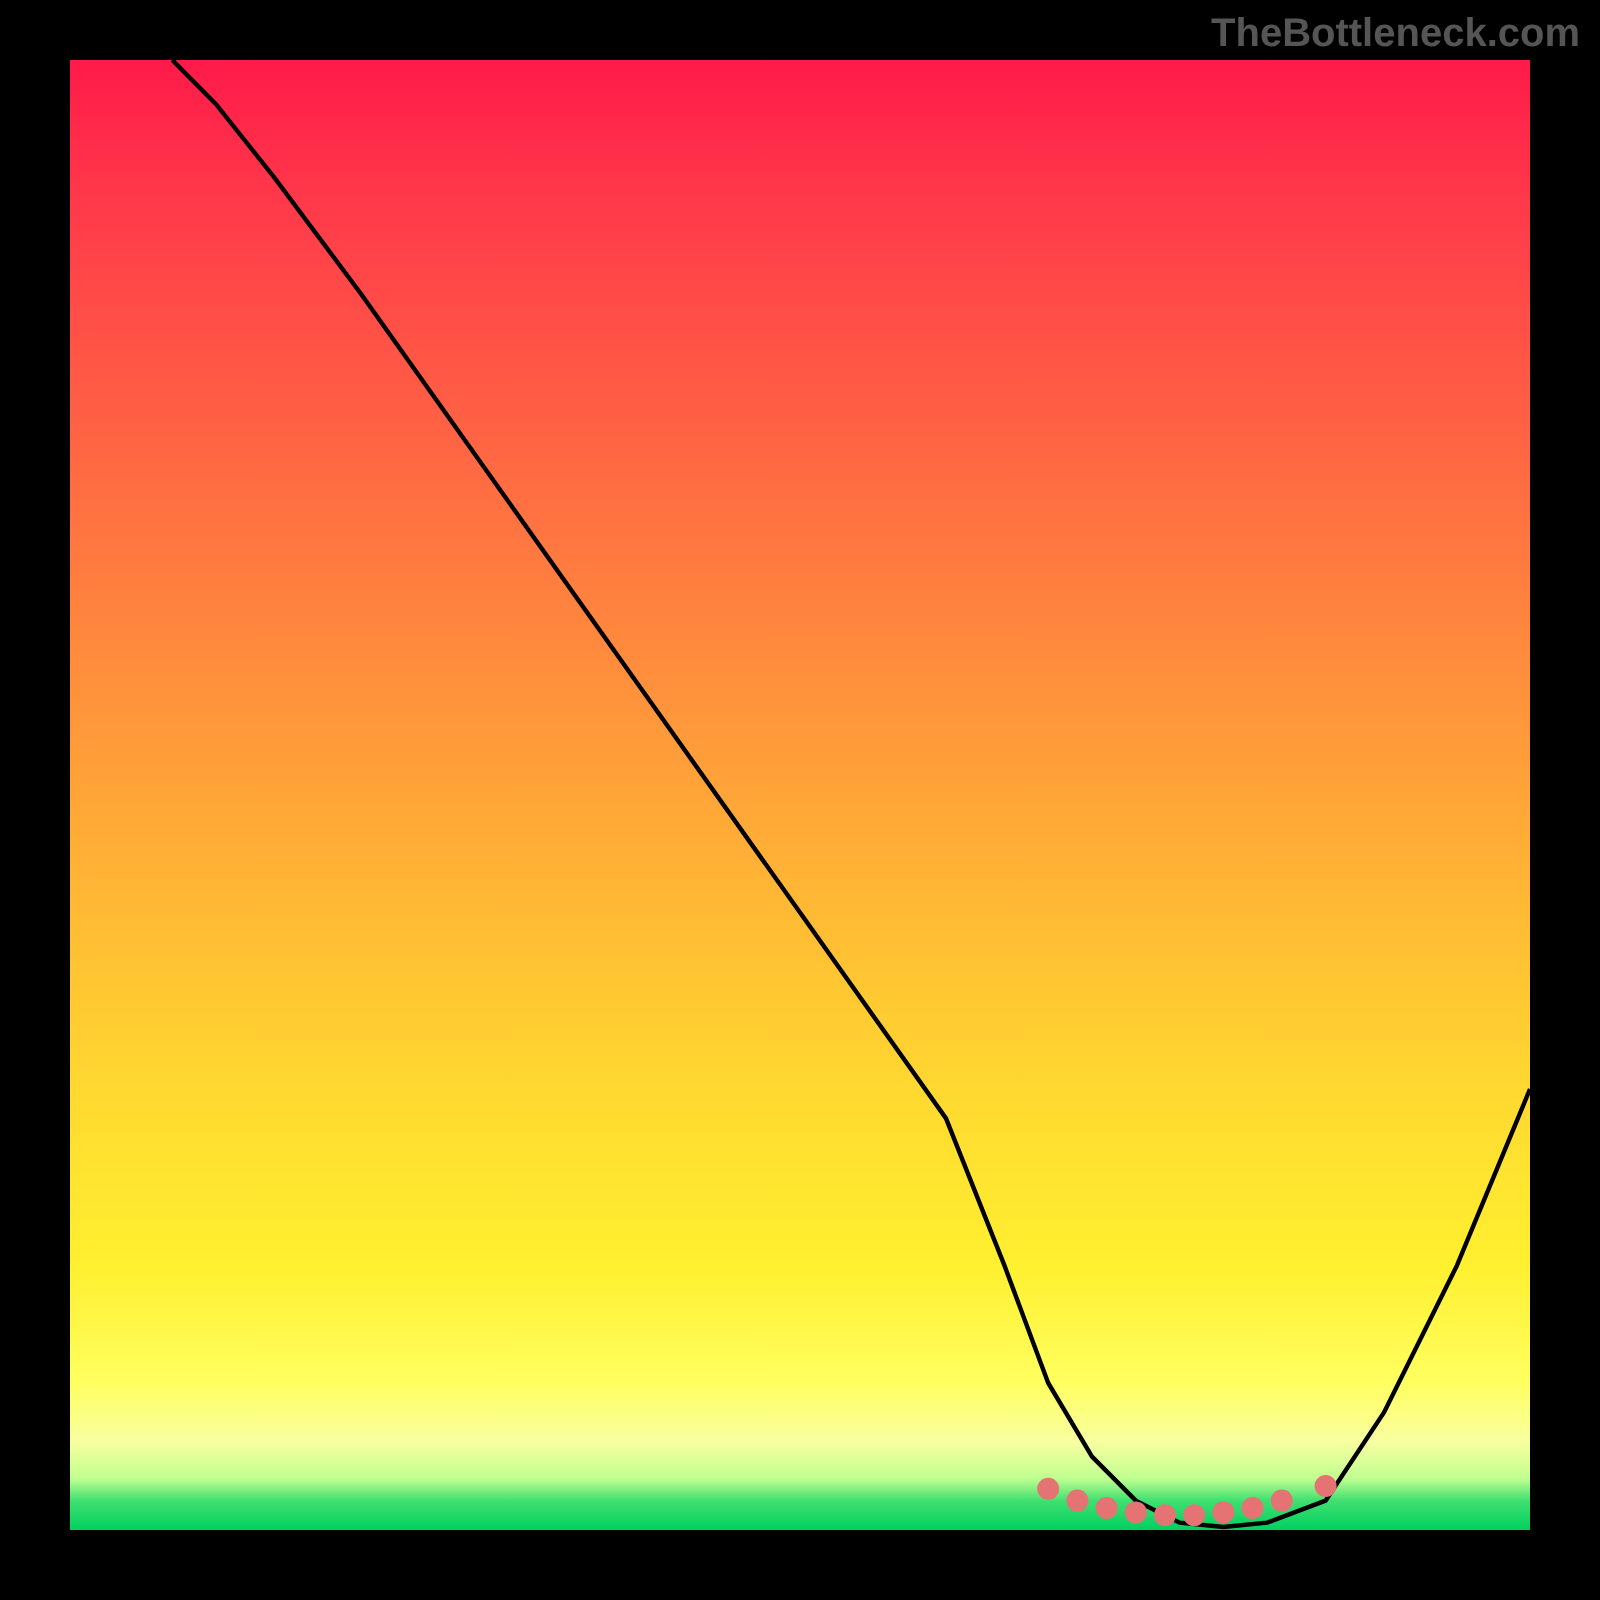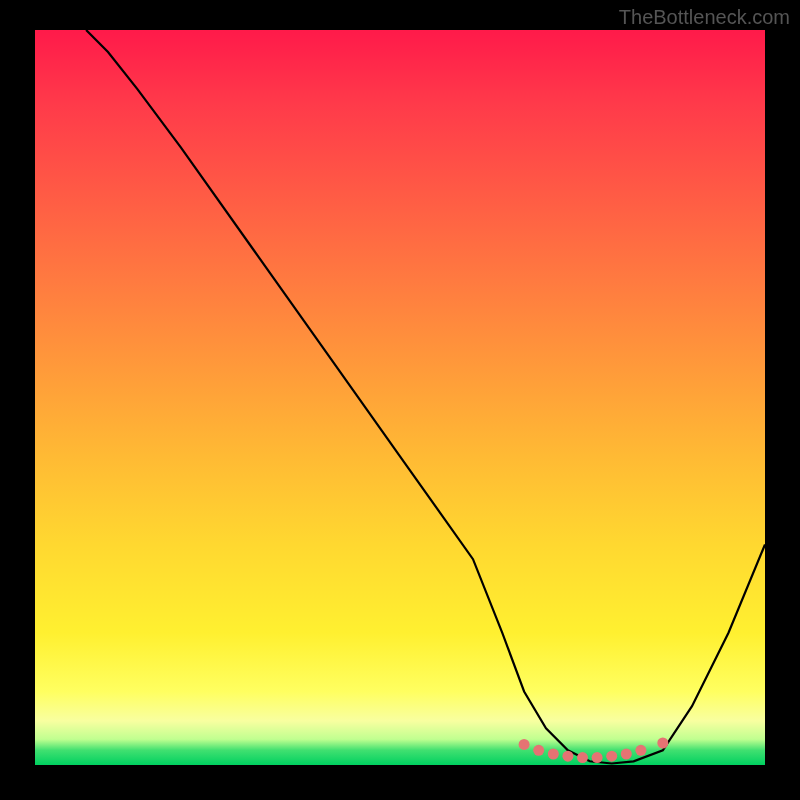--- a/index.html
+++ b/index.html
@@ -10,21 +10,21 @@
     background: #000;
     font-family: Arial, sans-serif;
     position: relative;
   }
   .watermark {
     position: absolute;
     top: 6px;
     right: 10px;
     color: #555;
     font-size: 20px;
-    font-weight: normal;
+    font-weight: bold;
     z-index: 10;
   }
   .plot-area {
     position: absolute;
     left: 35px;
     top: 30px;
     width: 730px;
     height: 735px;
     overflow: hidden;
   }

